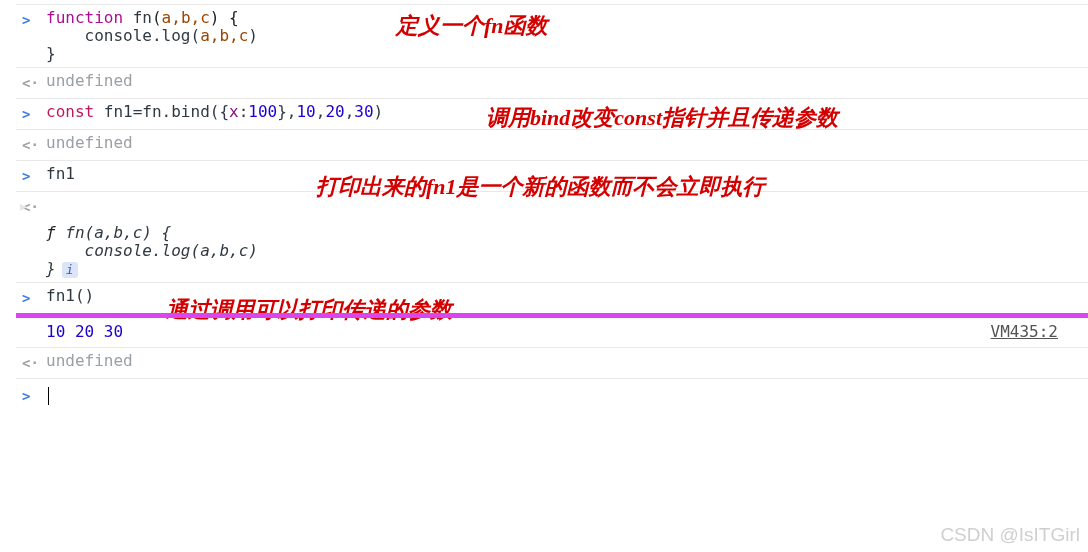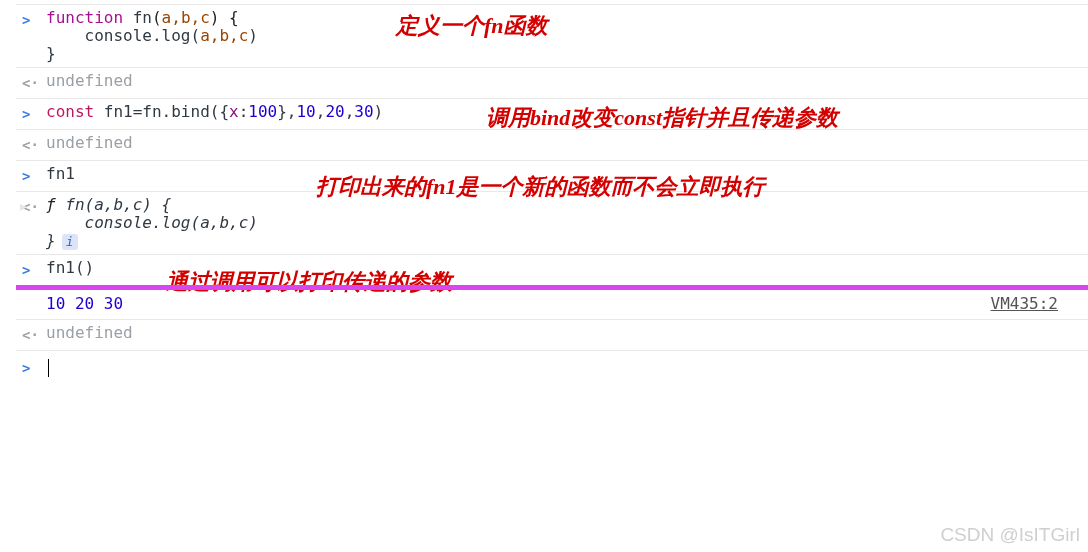--- a/index.html
+++ b/index.html
@@ -55,21 +55,21 @@
       position: absolute;
       color: #d40000;
       font-family: "KaiTi", "STKaiti", serif;
       font-style: italic;
       font-size: 22px;
       font-weight: 600;
       pointer-events: none;
       white-space: nowrap;
     }
     .annotate .bold { font-style: italic; font-weight: 800; }
-    .itf { font-style: italic; color: #303942; }
+    .itf { font-style: italic; color: #303942; margin-top: 28px; }
     .fkw { font-style: italic; color: #222; }
     .info-badge {
       display: inline-flex;
       align-items: center;
       justify-content: center;
       width: 16px;
       height: 16px;
       background: #dbe5f7;
       color: #3b5fc0;
       border-radius: 3px;

